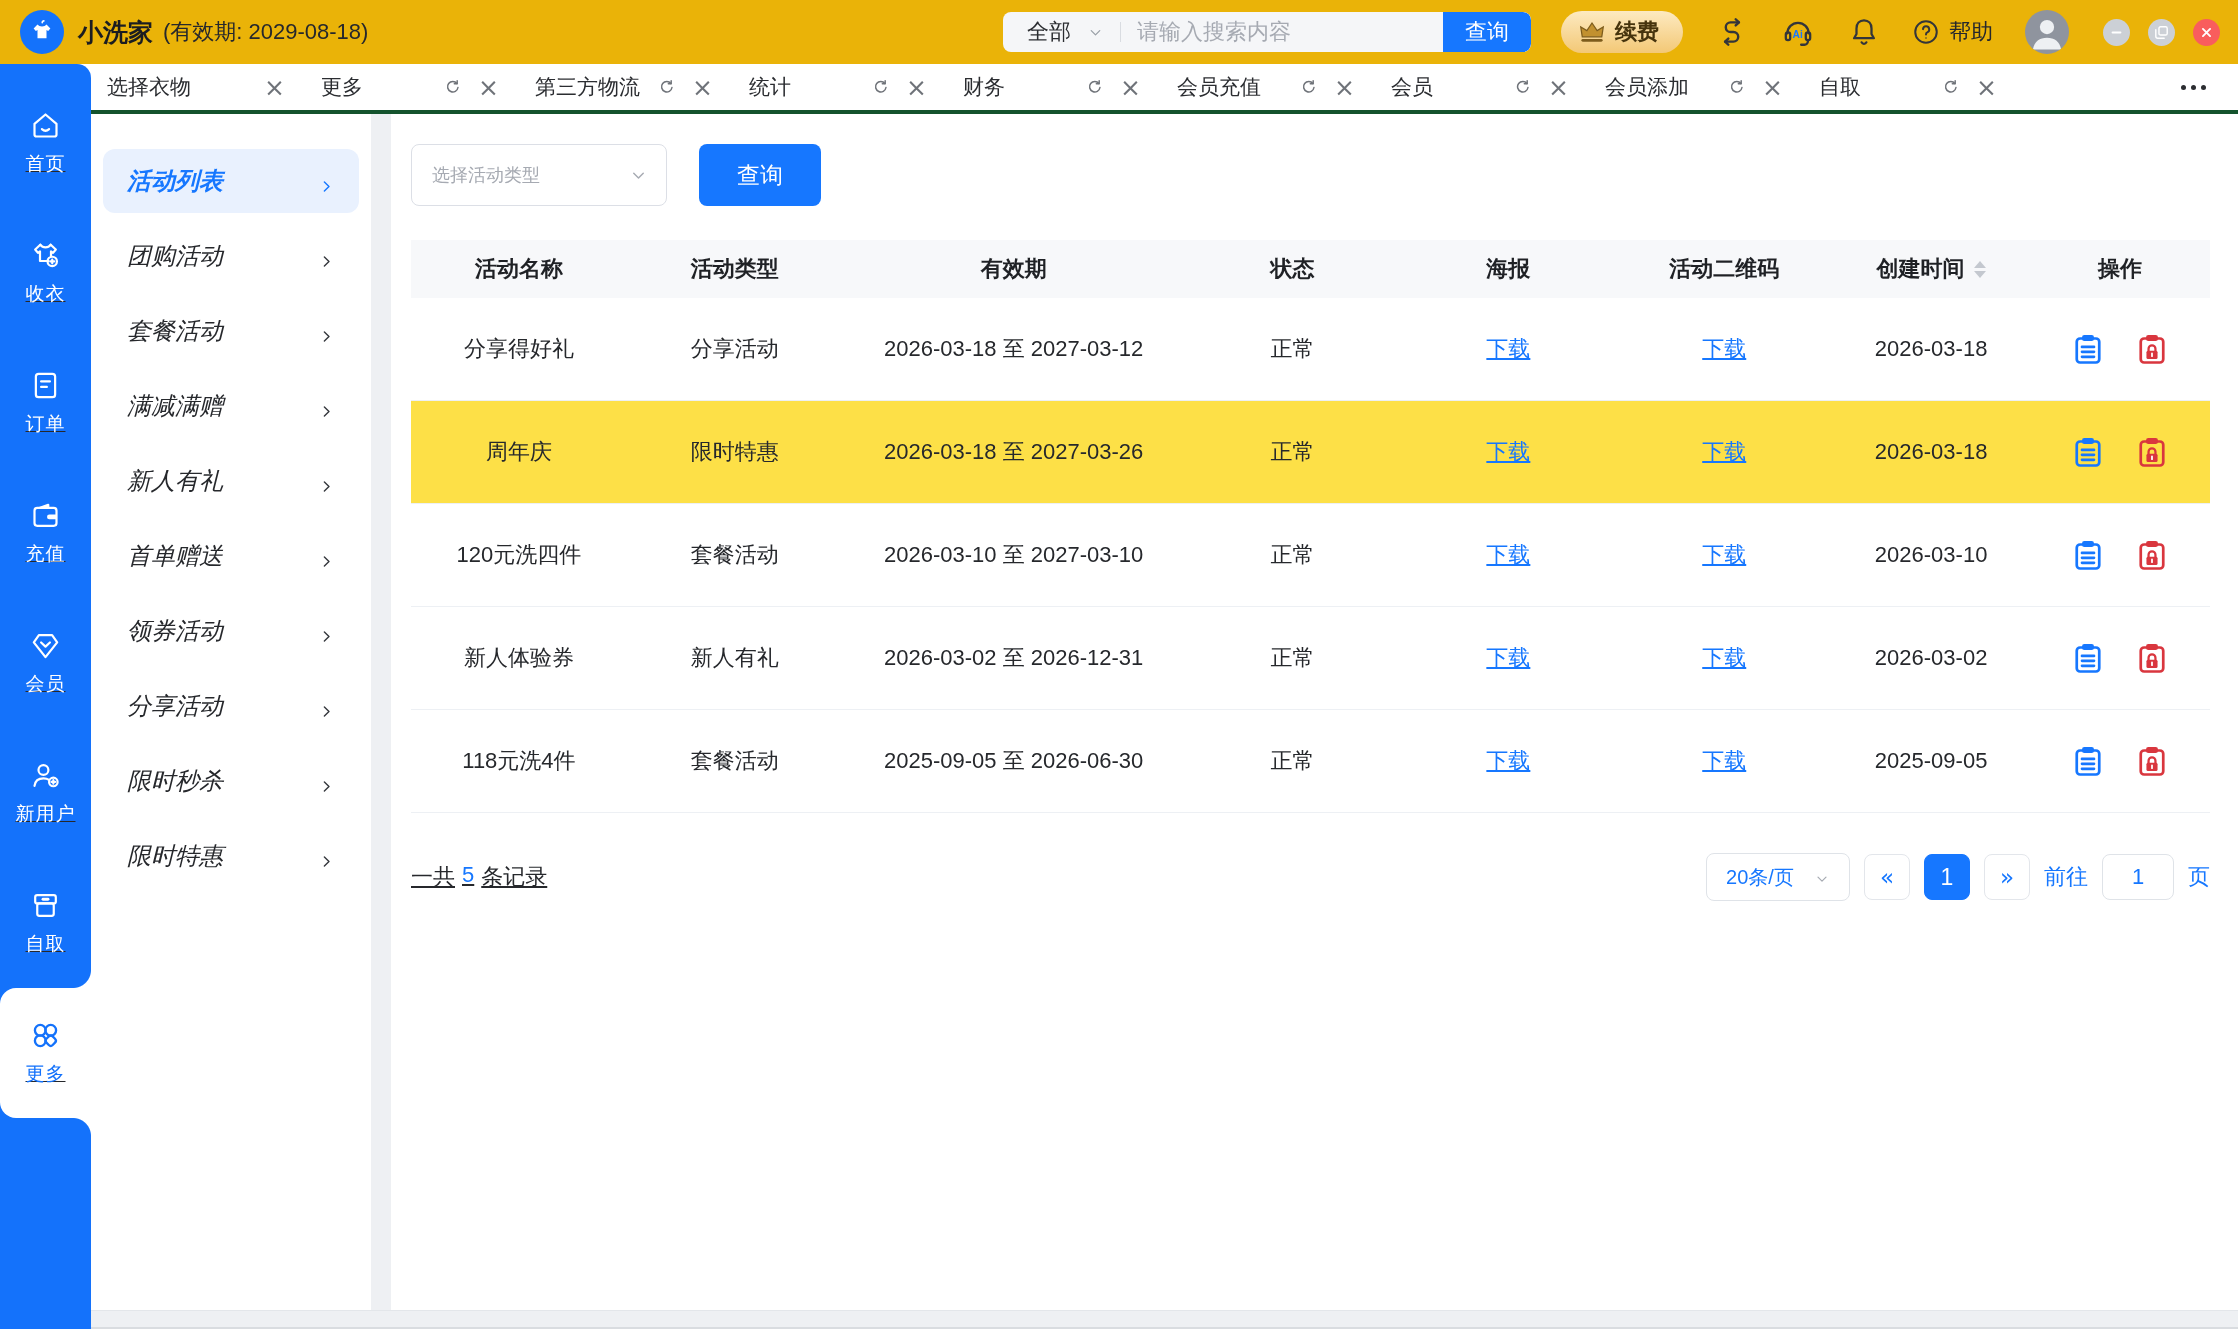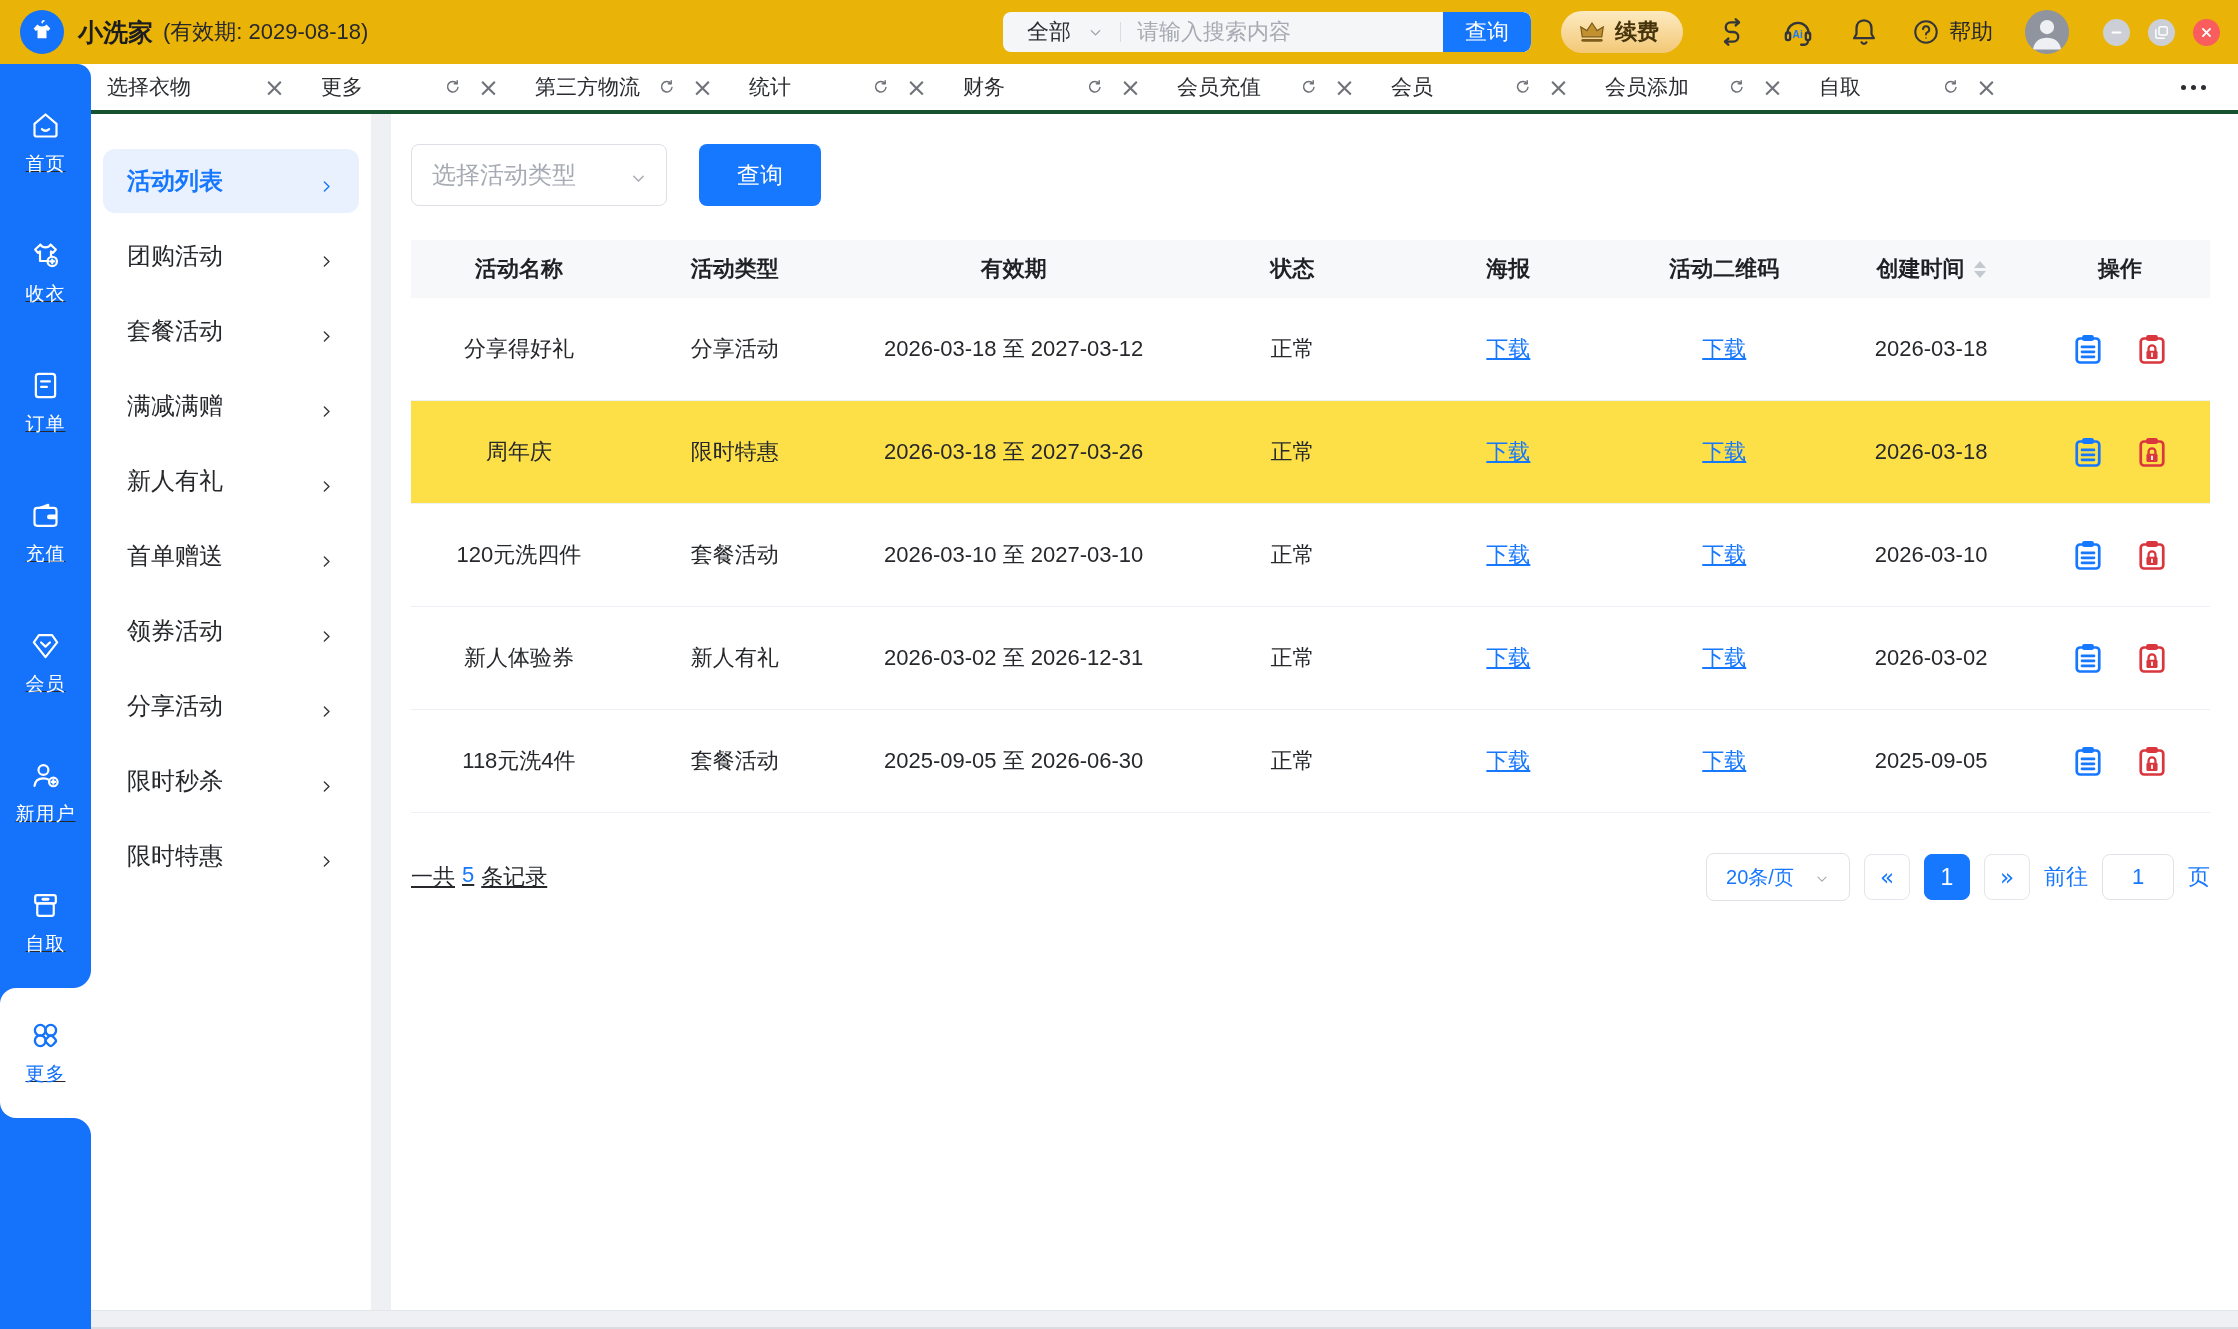--- a/index.html
+++ b/index.html
@@ -65,30 +65,30 @@
   .tab-refresh { width: 19px; height: 19px; color: #6f7379; cursor: pointer; }
   .tab-refresh svg { width: 100%; height: 100%; }
   .tab-close { font-size: 25px; color: #6f7379; line-height: 1; cursor: pointer; font-family: "DejaVu Sans", sans-serif; }
   .more-tabs { margin-left: auto; display: flex; gap: 5px; cursor: pointer; padding: 8px 2px; }
   .more-tabs i { width: 5px; height: 5px; border-radius: 50%; background: #2b2d31; }
 
   
   .workspace { flex: 1; display: flex; background: #eef0f3; min-height: 0; }
 
   .submenu { width: 280px; flex: 0 0 280px; background: #fff; padding-top: 24px; }
-  .menu-item { height: 64px; margin: 11px 12px; border-radius: 12px; display: flex; align-items: center; padding: 0 24px; font-size: 24px; color: #26282c; cursor: pointer; }
+  .menu-item { height: 64px; margin: 11px 12px; border-radius: 12px; display: flex; align-items: center; padding: 0 24px; font-size: 24px; color: #26282c; cursor: pointer; font-style: italic; }
   .menu-chevron { margin-left: auto; width: 17px; height: 17px; color: #35383d; }
   .menu-chevron svg { width: 100%; height: 100%; }
   .menu-item.active { background: #e9f1fe; color: #1677ff; font-weight: bold; }
   .menu-item.active .menu-chevron { color: #1677ff; }
 
   .main-panel { flex: 1; background: #fff; margin-left: 20px; padding: 30px 28px 0 20px; display: flex; flex-direction: column; min-width: 0; }
 
   .filters { display: flex; align-items: center; gap: 18px; }
-  .select { width: 256px; height: 62px; border: 1px solid #dcdfe6; border-radius: 8px; background: #fff; display: flex; align-items: center; padding: 0 18px 0 20px; font-size: 24px; color: #2b2d31; cursor: pointer; }
+  .select { width: 256px; height: 62px; border: 1px solid #dcdfe6; border-radius: 8px; background: #fff; display: flex; align-items: center; padding: 0 18px 0 20px; font-size: 18px; color: #2b2d31; cursor: pointer; }
   .select.placeholder { color: #a6aab2; }
   .select-chevron { margin-left: auto; width: 19px; height: 19px; color: #a6aab2; }
   .select-chevron svg { width: 100%; height: 100%; }
   .query-btn { width: 122px; height: 62px; margin-left: 14px; background: #1677ff; border: none; border-radius: 8px; color: #fff; font-size: 23px; cursor: pointer; font-family: inherit; }
 
   
   .table { margin-top: 34px; }
   .thead { display: flex; height: 58px; align-items: center; background: #f7f8fa; font-size: 22px; font-weight: bold; color: #1f2125; }
   .th, .td { display: flex; align-items: center; justify-content: center; text-align: center; padding: 0 6px; }
   .c1 { width: 12%; } .c2 { width: 12%; } .c3 { width: 19%; } .c4 { width: 12%; }

